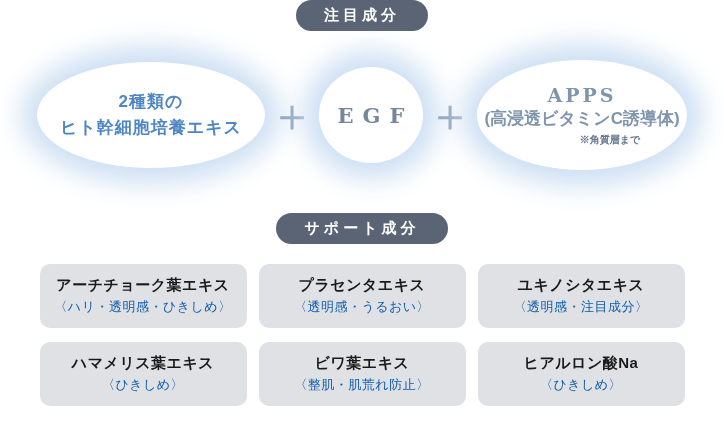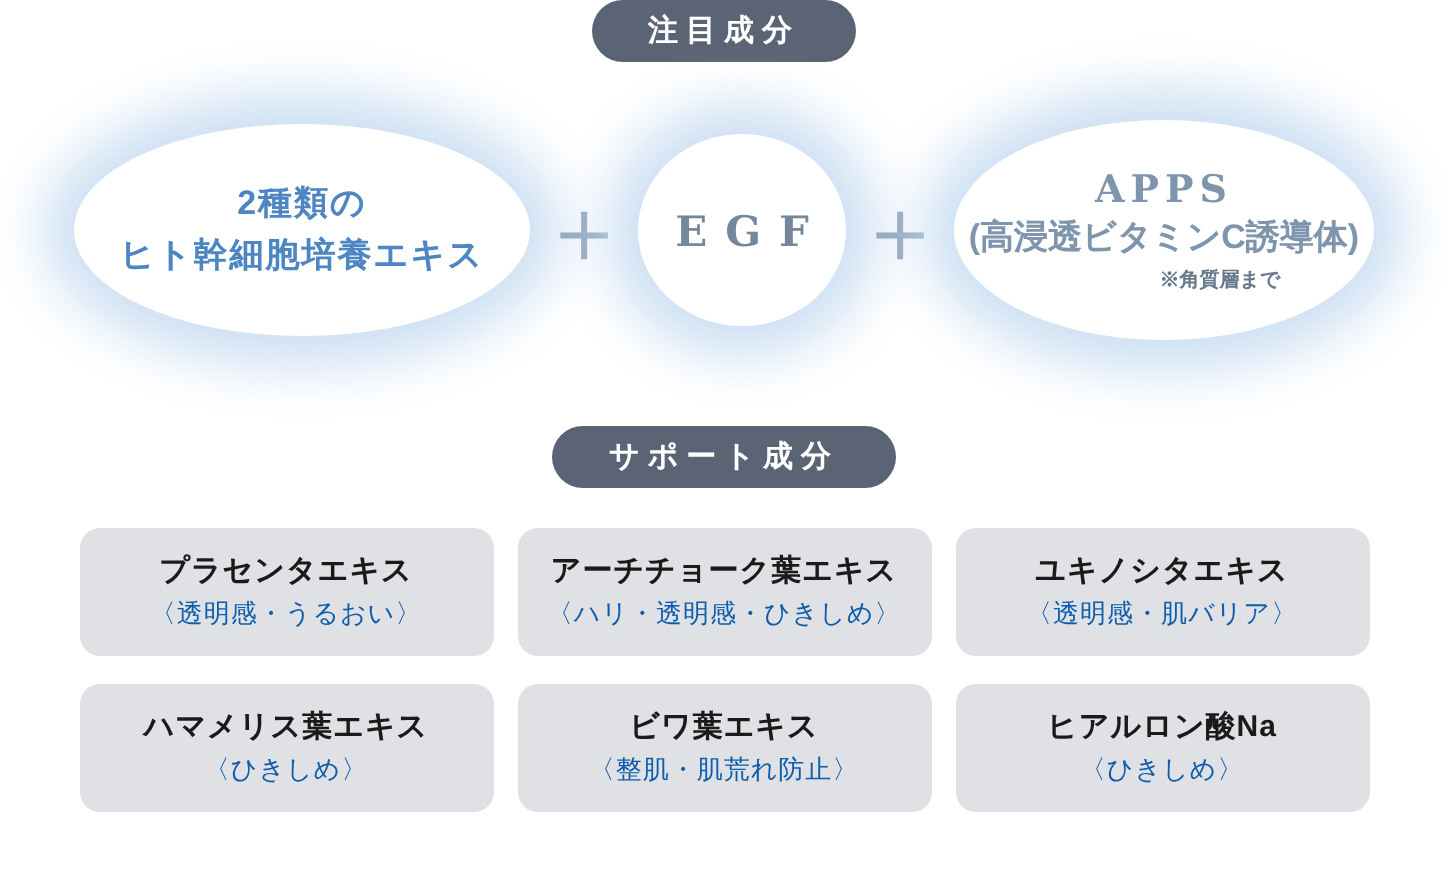--- a/index.html
+++ b/index.html
@@ -159,32 +159,32 @@
       </div>
     </div>
 
   </div>
 
   <div class="badge badge-support">サポート成分</div>
 
   <div class="cards">
 
     <div class="card">
+      <div class="card-title">アーチチョーク葉エキス</div>
+      <div class="card-sub">〈ハリ・透明感・ひきしめ〉</div>
+    </div>
+
+    <div class="card">
       <div class="card-title">プラセンタエキス</div>
       <div class="card-sub">〈透明感・うるおい〉</div>
     </div>
 
     <div class="card">
-      <div class="card-title">アーチチョーク葉エキス</div>
-      <div class="card-sub">〈ハリ・透明感・ひきしめ〉</div>
-    </div>
-
-    <div class="card">
       <div class="card-title">ユキノシタエキス</div>
-      <div class="card-sub">〈透明感・肌バリア〉</div>
+      <div class="card-sub">〈透明感・注目成分〉</div>
     </div>
 
     <div class="card">
       <div class="card-title">ハマメリス葉エキス</div>
       <div class="card-sub">〈ひきしめ〉</div>
     </div>
 
     <div class="card">
       <div class="card-title">ビワ葉エキス</div>
       <div class="card-sub">〈整肌・肌荒れ防止〉</div>

